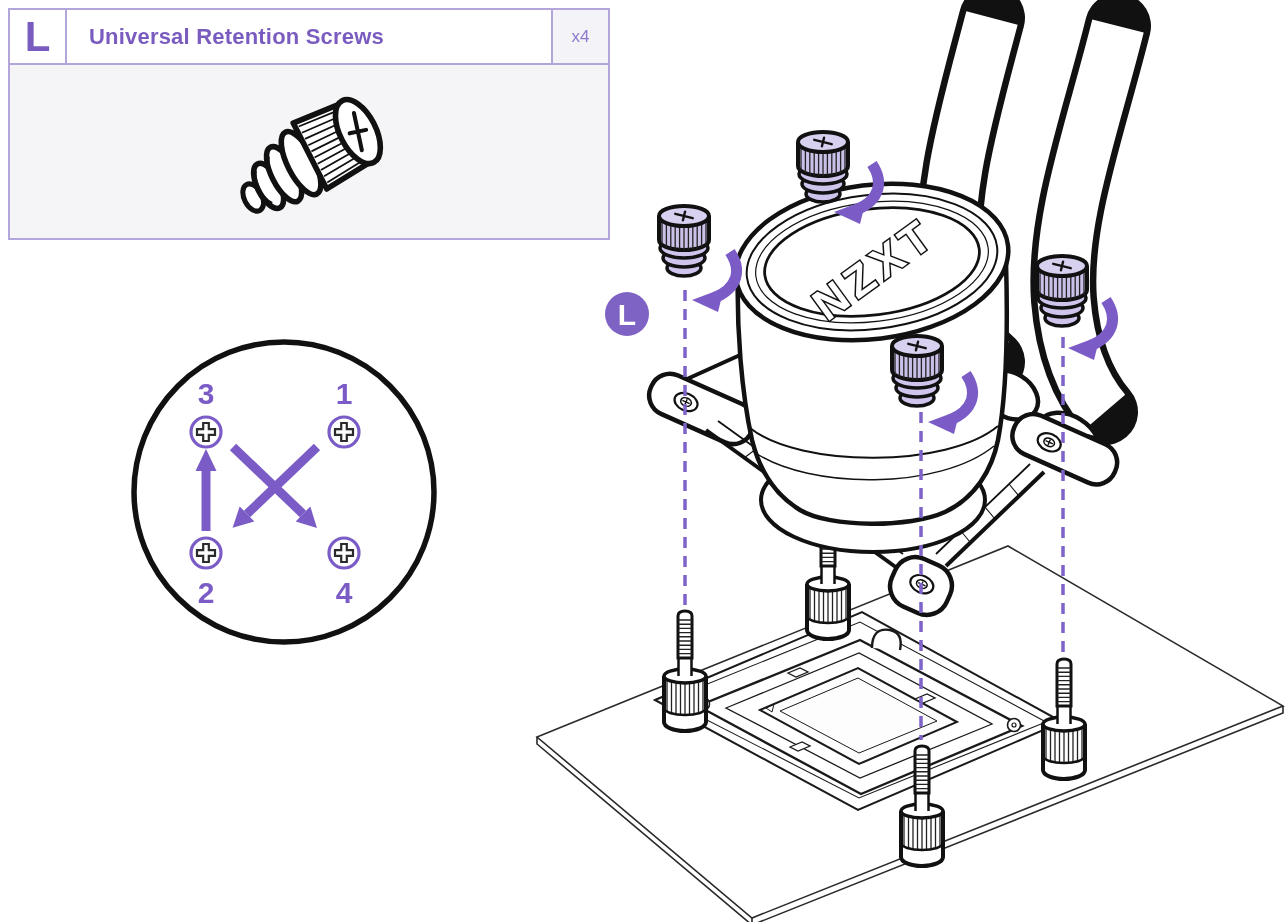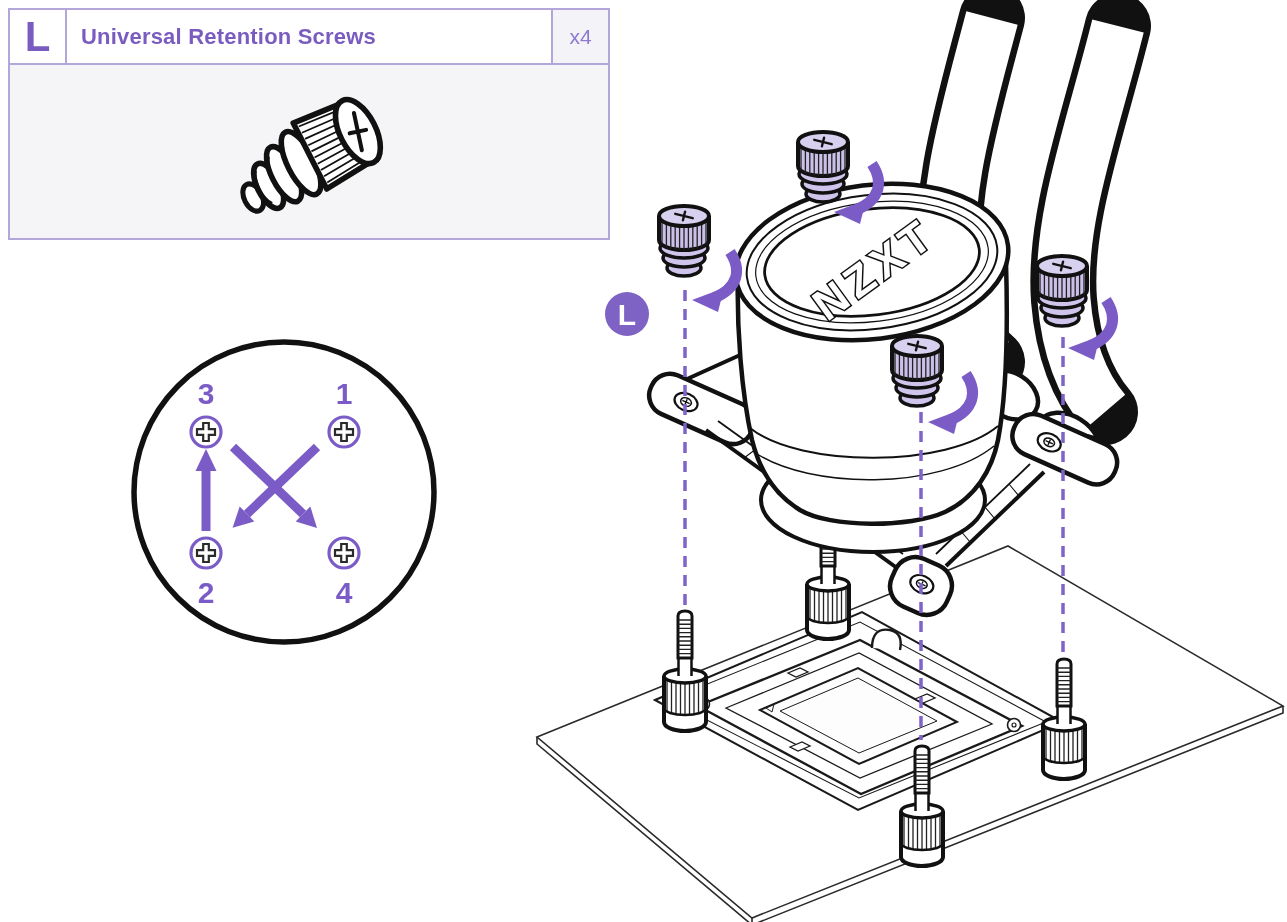--- a/index.html
+++ b/index.html
@@ -6,24 +6,24 @@
   *{box-sizing:border-box;}
   #page{position:relative;width:1287px;height:922px;background:#fff;overflow:hidden;
         font-family:"Liberation Sans",sans-serif;}
   #art{position:absolute;left:0;top:0;z-index:1;}
   
   .parts-box{position:absolute;left:8px;top:8px;width:602px;height:232px;
              border:2px solid #b3a6da;background:#fff;z-index:2;}
   .pb-header{display:flex;height:55px;border-bottom:2px solid #b3a6da;}
   .pb-letter{width:57px;display:flex;align-items:center;justify-content:center;
              border-right:2px solid #b3a6da;color:#7a5cc0;font-size:42px;font-weight:bold;line-height:1;}
-  .pb-title{flex:1;display:flex;align-items:center;padding-left:14px;color:#7a5cc0;
+  .pb-title{flex:1;display:flex;align-items:center;padding-left:22px;color:#7a5cc0;
             font-size:22px;font-weight:bold;letter-spacing:.2px;}
   .pb-qty{width:57px;display:flex;align-items:center;justify-content:center;
-          border-left:2px solid #b3a6da;color:#8d7bcf;font-size:21px;background:#f4f3f7;}
+          border-left:2px solid #b3a6da;color:#8d7bcf;font-size:17px;background:#f4f3f7;}
   .pb-body{height:173px;background:#f5f4f7;display:flex;align-items:center;justify-content:center;}
   text{font-family:"Liberation Sans",sans-serif;}
 </style>
 </head>
 <body>
 
 <div id="page">
 
   <svg id="art" width="1287" height="922" viewBox="0 0 1287 922">
     <defs>

